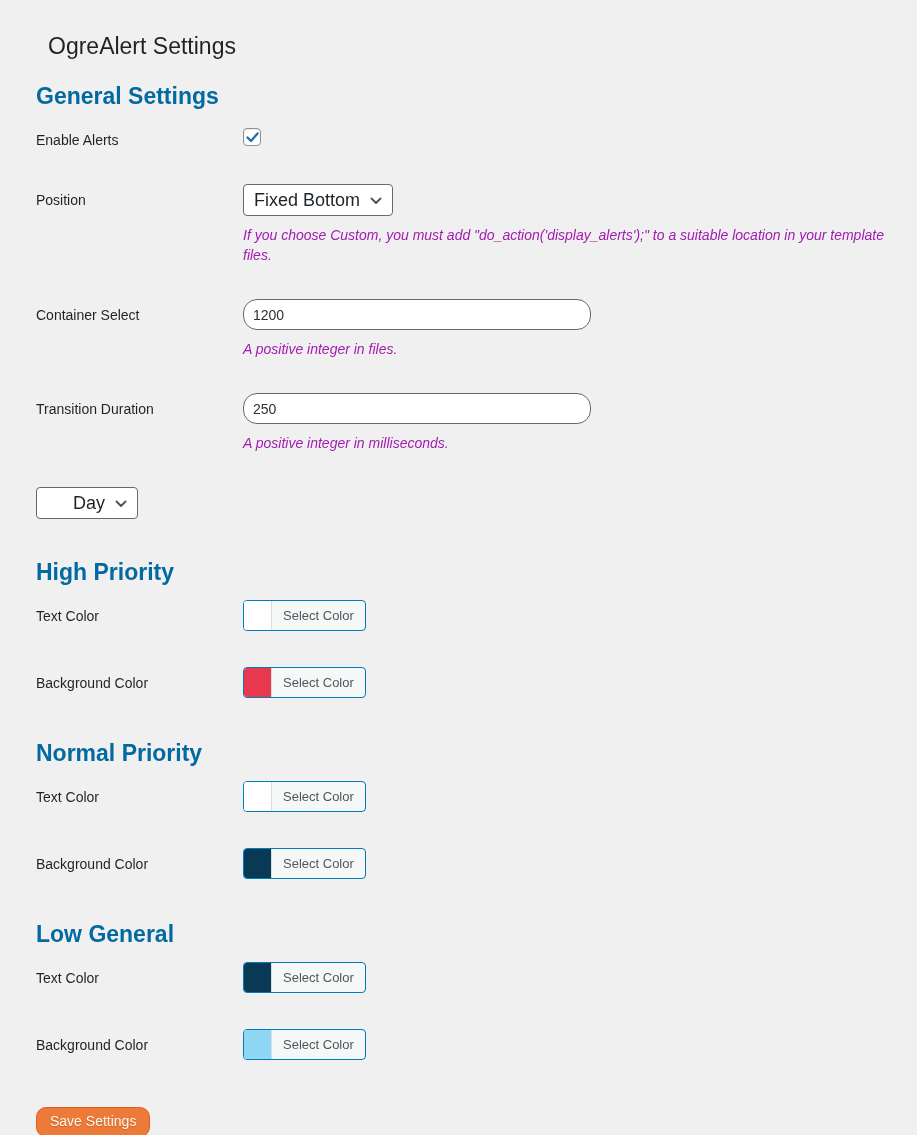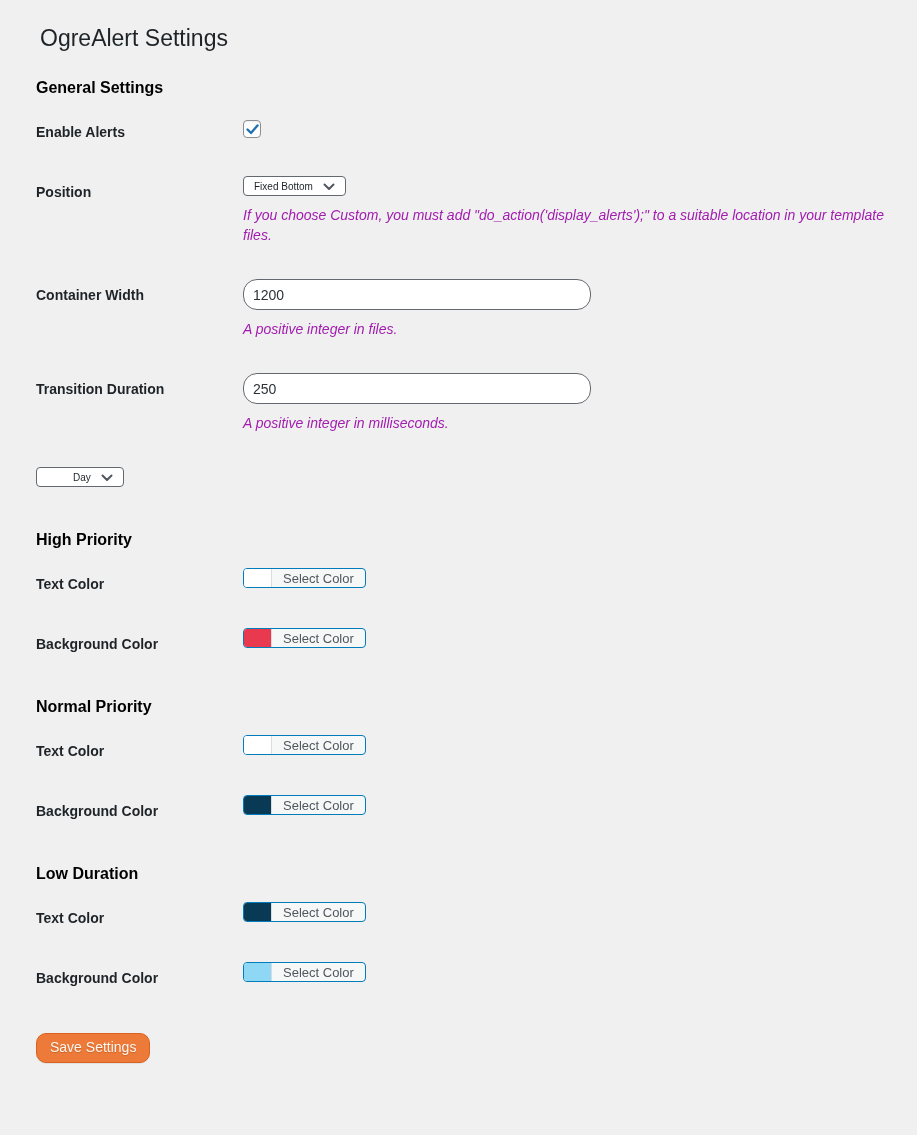--- a/index.html
+++ b/index.html
@@ -8,40 +8,40 @@
     width: 917px;
     min-height: 1135px;
     background: #f0f0f1;
     font-family: "Liberation Sans", sans-serif;
     font-size: 14px;
     color: #3c434a;
   }
   .wrap { padding: 21px 30px 40px 36px; }
 
   h1.page-title {
-    margin: 4px;
+    margin: 12px;
     font-size: 23px;
     font-weight: 400;
     color: #1d2327;
     line-height: 27px;
   }
   h2.section-heading {
     margin: 25px 0 0;
-    font-size: 16px;
+    font-size: 23px;
     font-weight: 700;
-    color: #000000;
+    color: #0369a1;
     line-height: 22px;
   }
 
   .form-table { margin: 0; }
   .form-row { display: flex; align-items: flex-start; padding: 17px 0; }
   .form-label {
     width: 207px;
     min-width: 207px;
-    font-weight: 700;
+    font-weight: 400;
     color: #1d2327;
     line-height: 20px;
     padding-top: 6px;
   }
   .form-control { flex: 1; }
 
   .text-input {
     width: 348px;
     height: 31px;
     border: 1px solid #646970;
@@ -49,26 +49,26 @@
     background: #fff;
     padding: 0 9px;
     font-family: "Liberation Sans", sans-serif;
     font-size: 14px;
     color: #2c3338;
   }
 
   .select {
     display: inline-flex;
     align-items: center;
-    height: 20px;
+    height: 32px;
     border: 1px solid #646970;
     border-radius: 4px;
     background: #fff;
     padding: 0 10px;
-    font-size: 10px;
+    font-size: 18px;
     color: #1d2327;
     cursor: pointer;
     gap: 10px;
   }
   .select.select-narrow { min-width: 78px; justify-content: space-between; padding-left: 36px; }
   .chevron { display: inline-flex; margin-top: 1px; }
 
   .description {
     margin: 9px 0 0;
     color: #a21caf;
@@ -88,21 +88,21 @@
     border: 1px solid #8c8f94;
     border-radius: 4px;
     background: #fff;
     box-shadow: inset 0 1px 2px rgba(0,0,0,.08);
     cursor: pointer;
   }
 
   .color-button {
     display: inline-flex;
     align-items: stretch;
-    height: 20px;
+    height: 31px;
     padding: 0;
     border: 1px solid #007cba;
     border-radius: 4px;
     background: #f6f7f7;
     overflow: hidden;
     cursor: pointer;
   }
   .color-swatch {
     width: 28px;
     border-right: 1px solid #dcdcde;
@@ -163,21 +163,21 @@
             <svg width="12" height="8" viewBox="0 0 12 8">
               <path d="M1.5 1.5 L6 6 L10.5 1.5" fill="none" stroke="#50575e" stroke-width="2" stroke-linecap="round" stroke-linejoin="round"></path>
             </svg>
           </span>
         </div>
         <p class="description">If you choose Custom, you must add "do_action('display_alerts');" to a suitable location in your template files.</p>
       </div>
     </div>
 
     <div class="form-row">
-      <div class="form-label">Container Width</div>
+      <div class="form-label">Container Select</div>
       <div class="form-control">
         <input type="text" class="text-input" value="1200" style="">
         <p class="description">A positive integer in files.</p>
       </div>
     </div>
 
     <div class="form-row">
       <div class="form-label">Transition Duration</div>
       <div class="form-control">
         <input type="text" class="text-input" value="250" style="">
@@ -245,21 +245,21 @@
       <div class="form-control">
         <div class="color-button">
           <span class="color-swatch" style="background-color: rgb(9, 58, 85);"></span>
           <span class="color-button-label">Select Color</span>
         </div>
       </div>
     </div>
 
   </div>
 
-  <h2 class="section-heading">Low Duration</h2>
+  <h2 class="section-heading">Low General</h2>
 
   <div class="form-table">
 
     <div class="form-row">
       <div class="form-label">Text Color</div>
       <div class="form-control">
         <div class="color-button">
           <span class="color-swatch" style="background-color: rgb(9, 58, 85);"></span>
           <span class="color-button-label">Select Color</span>
         </div>

